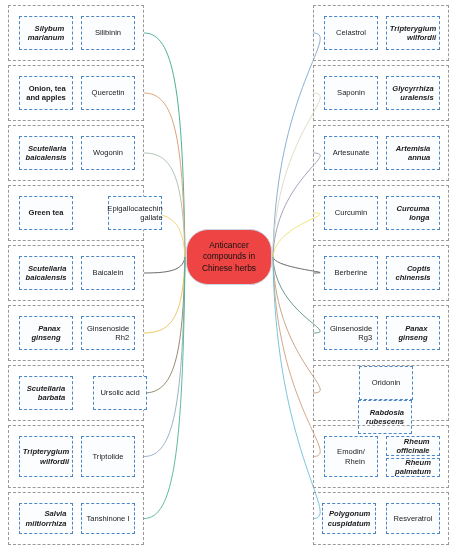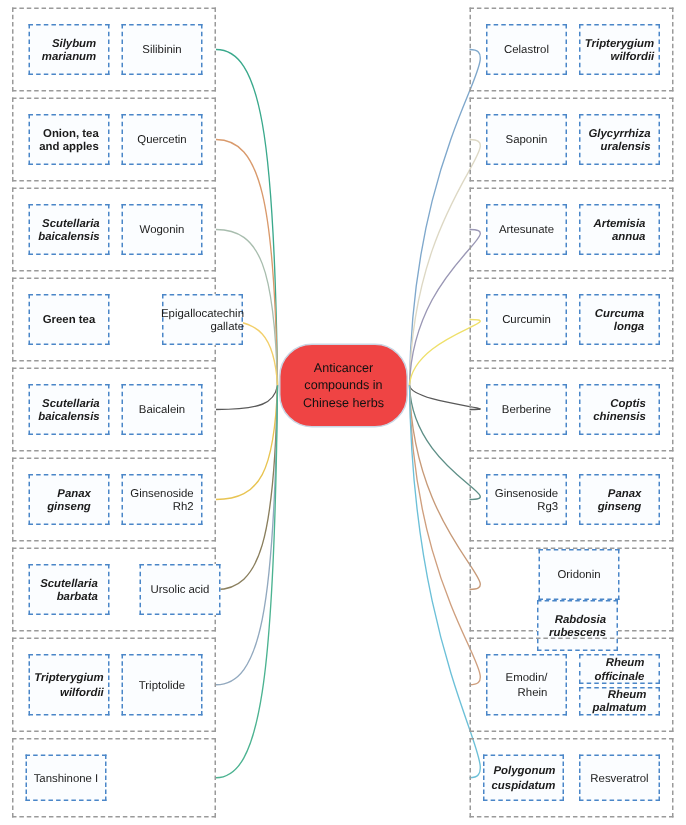--- a/index.html
+++ b/index.html
@@ -180,20 +180,24 @@
     <div class="group left" style="top: 425px; height: 63px;">
       <div class="cell" style="margin-left: 10px;">
         <div class="node sp" style="width: 54px; height: 41px;">Tripterygium
 wilfordii</div>
       </div>
       <div class="cell" style="margin-left: 8px;">
         <div class="node cmpd" style="width: 54px; height: 41px;">Triptolide</div>
       </div>
     </div>
     <div class="group left" style="top: 492px; height: 53px;">
+      <div class="cell" style="margin-left: 10px;">
+        <div class="node sp" style="width: 54px; height: 31px;">Salvia
+miltiorrhiza</div>
+      </div>
       <div class="cell" style="margin-left: 8px;">
         <div class="node cmpd" style="width: 54px; height: 31px;">Tanshinone I</div>
       </div>
     </div>
     <div class="group right" style="top: 5px; height: 56px;">
       <div class="cell" style="margin-left: 10px;">
         <div class="node cmpd" style="width: 54px; height: 34px;">Celastrol</div>
       </div>
       <div class="cell" style="margin-left: 8px;">
         <div class="node sp" style="width: 54px; height: 34px;">Tripterygium

